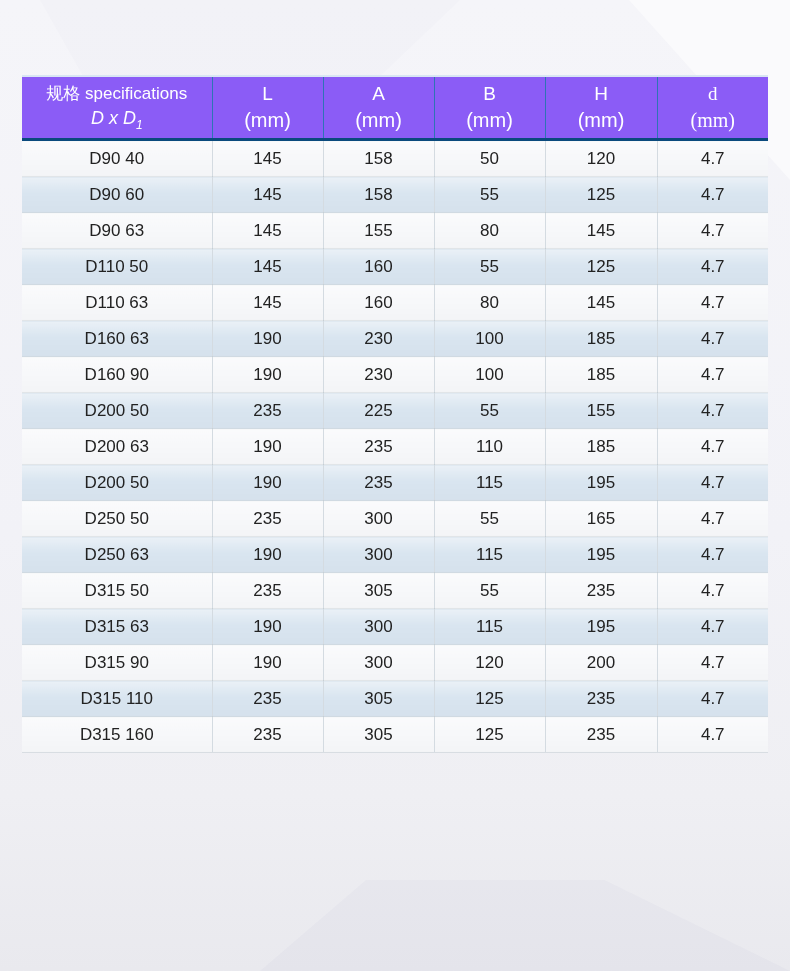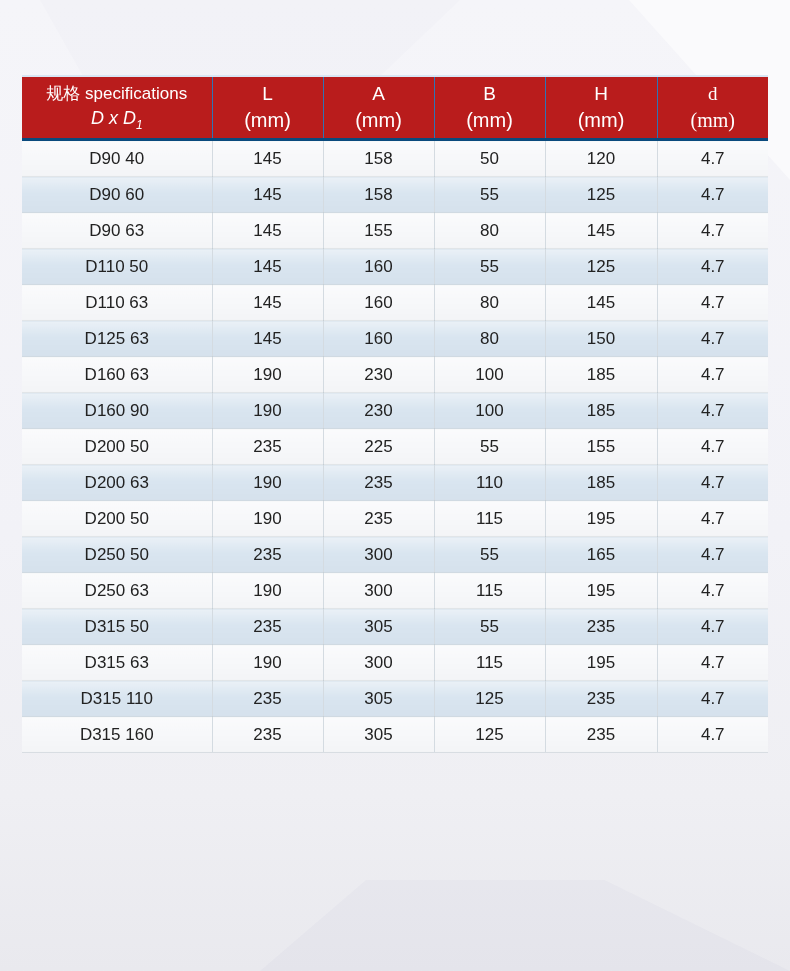--- a/index.html
+++ b/index.html
@@ -47,21 +47,21 @@
     table-layout: fixed;
   }
   col.c-spec { width: 190px; }
   col.c-l { width: 111px; }
   col.c-a { width: 111px; }
   col.c-b { width: 111px; }
   col.c-h { width: 112px; }
   col.c-d { width: 111px; }
 
   thead th {
-    background: #b91c1c;
+    background: #8b5cf6;
     color: #ffffff;
     font-weight: normal;
     height: 61px;
     padding: 0;
     vertical-align: middle;
     text-align: center;
     border-top: 2px solid #d9e6f3;
     border-bottom: 3px solid #0a4a7d;
     border-right: 1px solid #2e74b5;
     line-height: 1.35;
@@ -173,28 +173,20 @@
   </tr>
         <tr>
     <td>D110 63</td>
     <td>145</td>
     <td>160</td>
     <td>80</td>
     <td>145</td>
     <td>4.7</td>
   </tr>
         <tr>
-    <td>D125 63</td>
-    <td>145</td>
-    <td>160</td>
-    <td>80</td>
-    <td>150</td>
-    <td>4.7</td>
-  </tr>
-        <tr>
     <td>D160 63</td>
     <td>190</td>
     <td>230</td>
     <td>100</td>
     <td>185</td>
     <td>4.7</td>
   </tr>
         <tr>
     <td>D160 90</td>
     <td>190</td>
@@ -253,20 +245,28 @@
   </tr>
         <tr>
     <td>D315 63</td>
     <td>190</td>
     <td>300</td>
     <td>115</td>
     <td>195</td>
     <td>4.7</td>
   </tr>
         <tr>
+    <td>D315 90</td>
+    <td>190</td>
+    <td>300</td>
+    <td>120</td>
+    <td>200</td>
+    <td>4.7</td>
+  </tr>
+        <tr>
     <td>D315 110</td>
     <td>235</td>
     <td>305</td>
     <td>125</td>
     <td>235</td>
     <td>4.7</td>
   </tr>
         <tr>
     <td>D315 160</td>
     <td>235</td>

